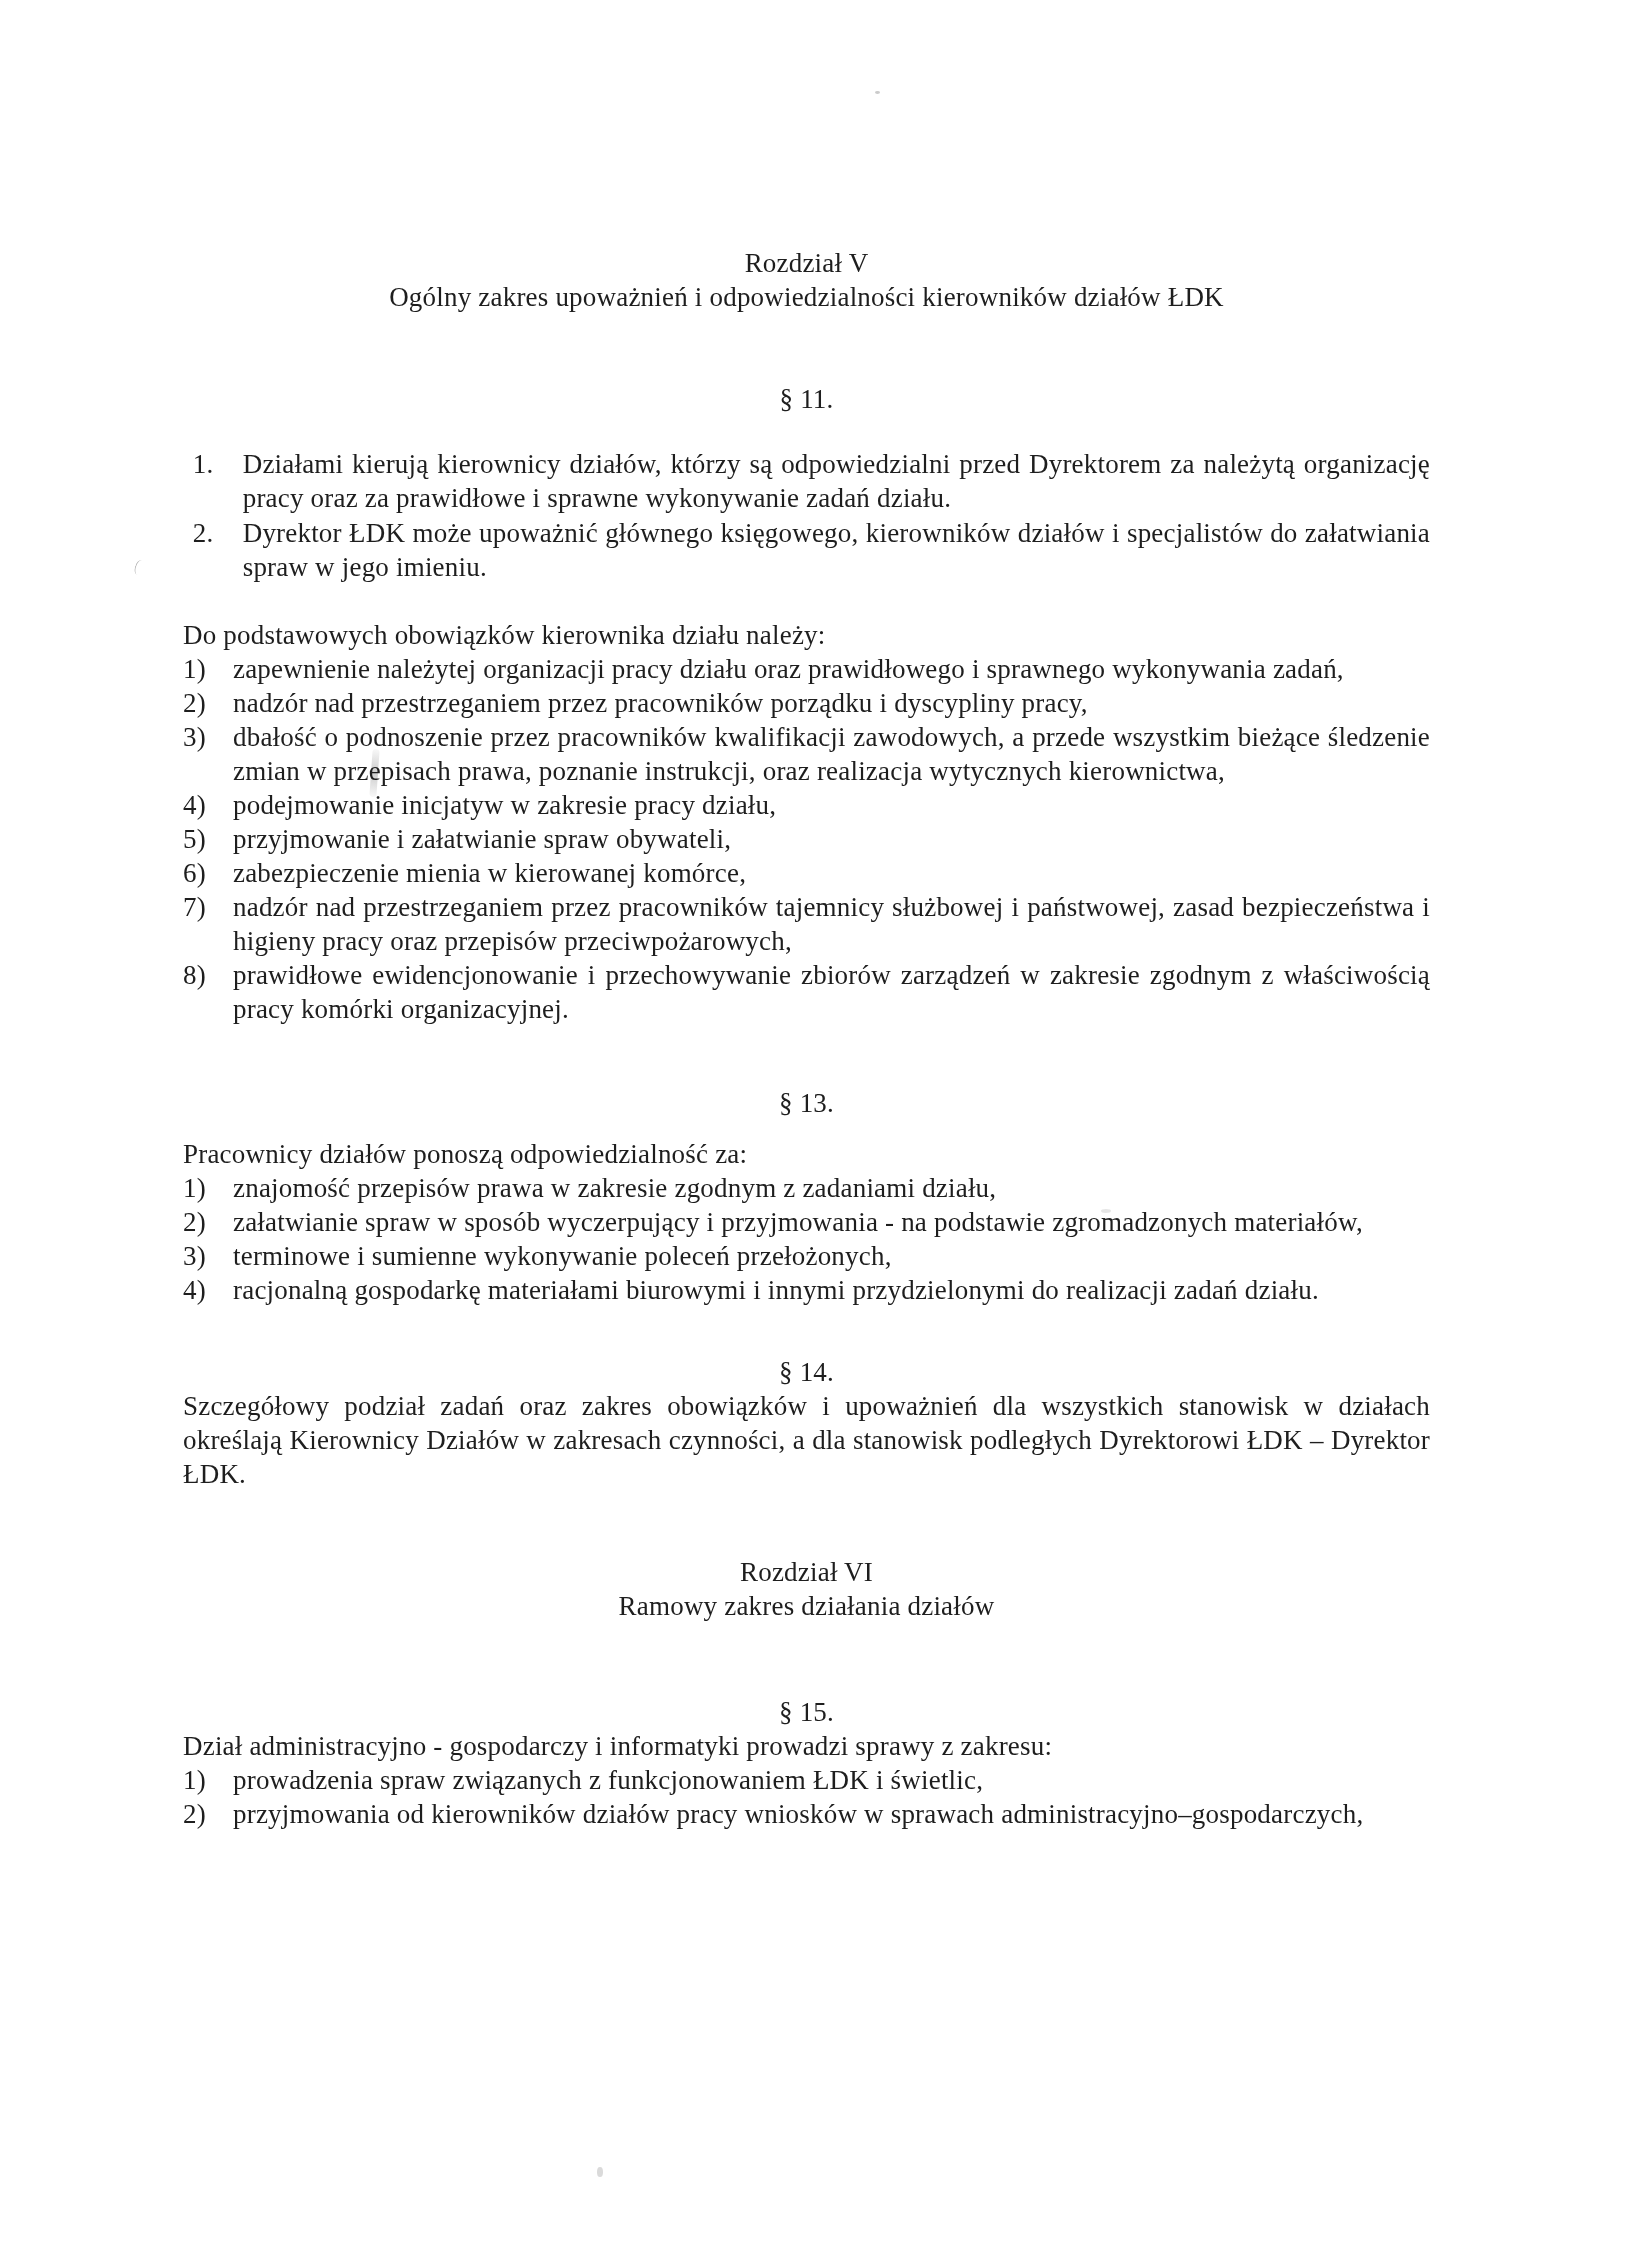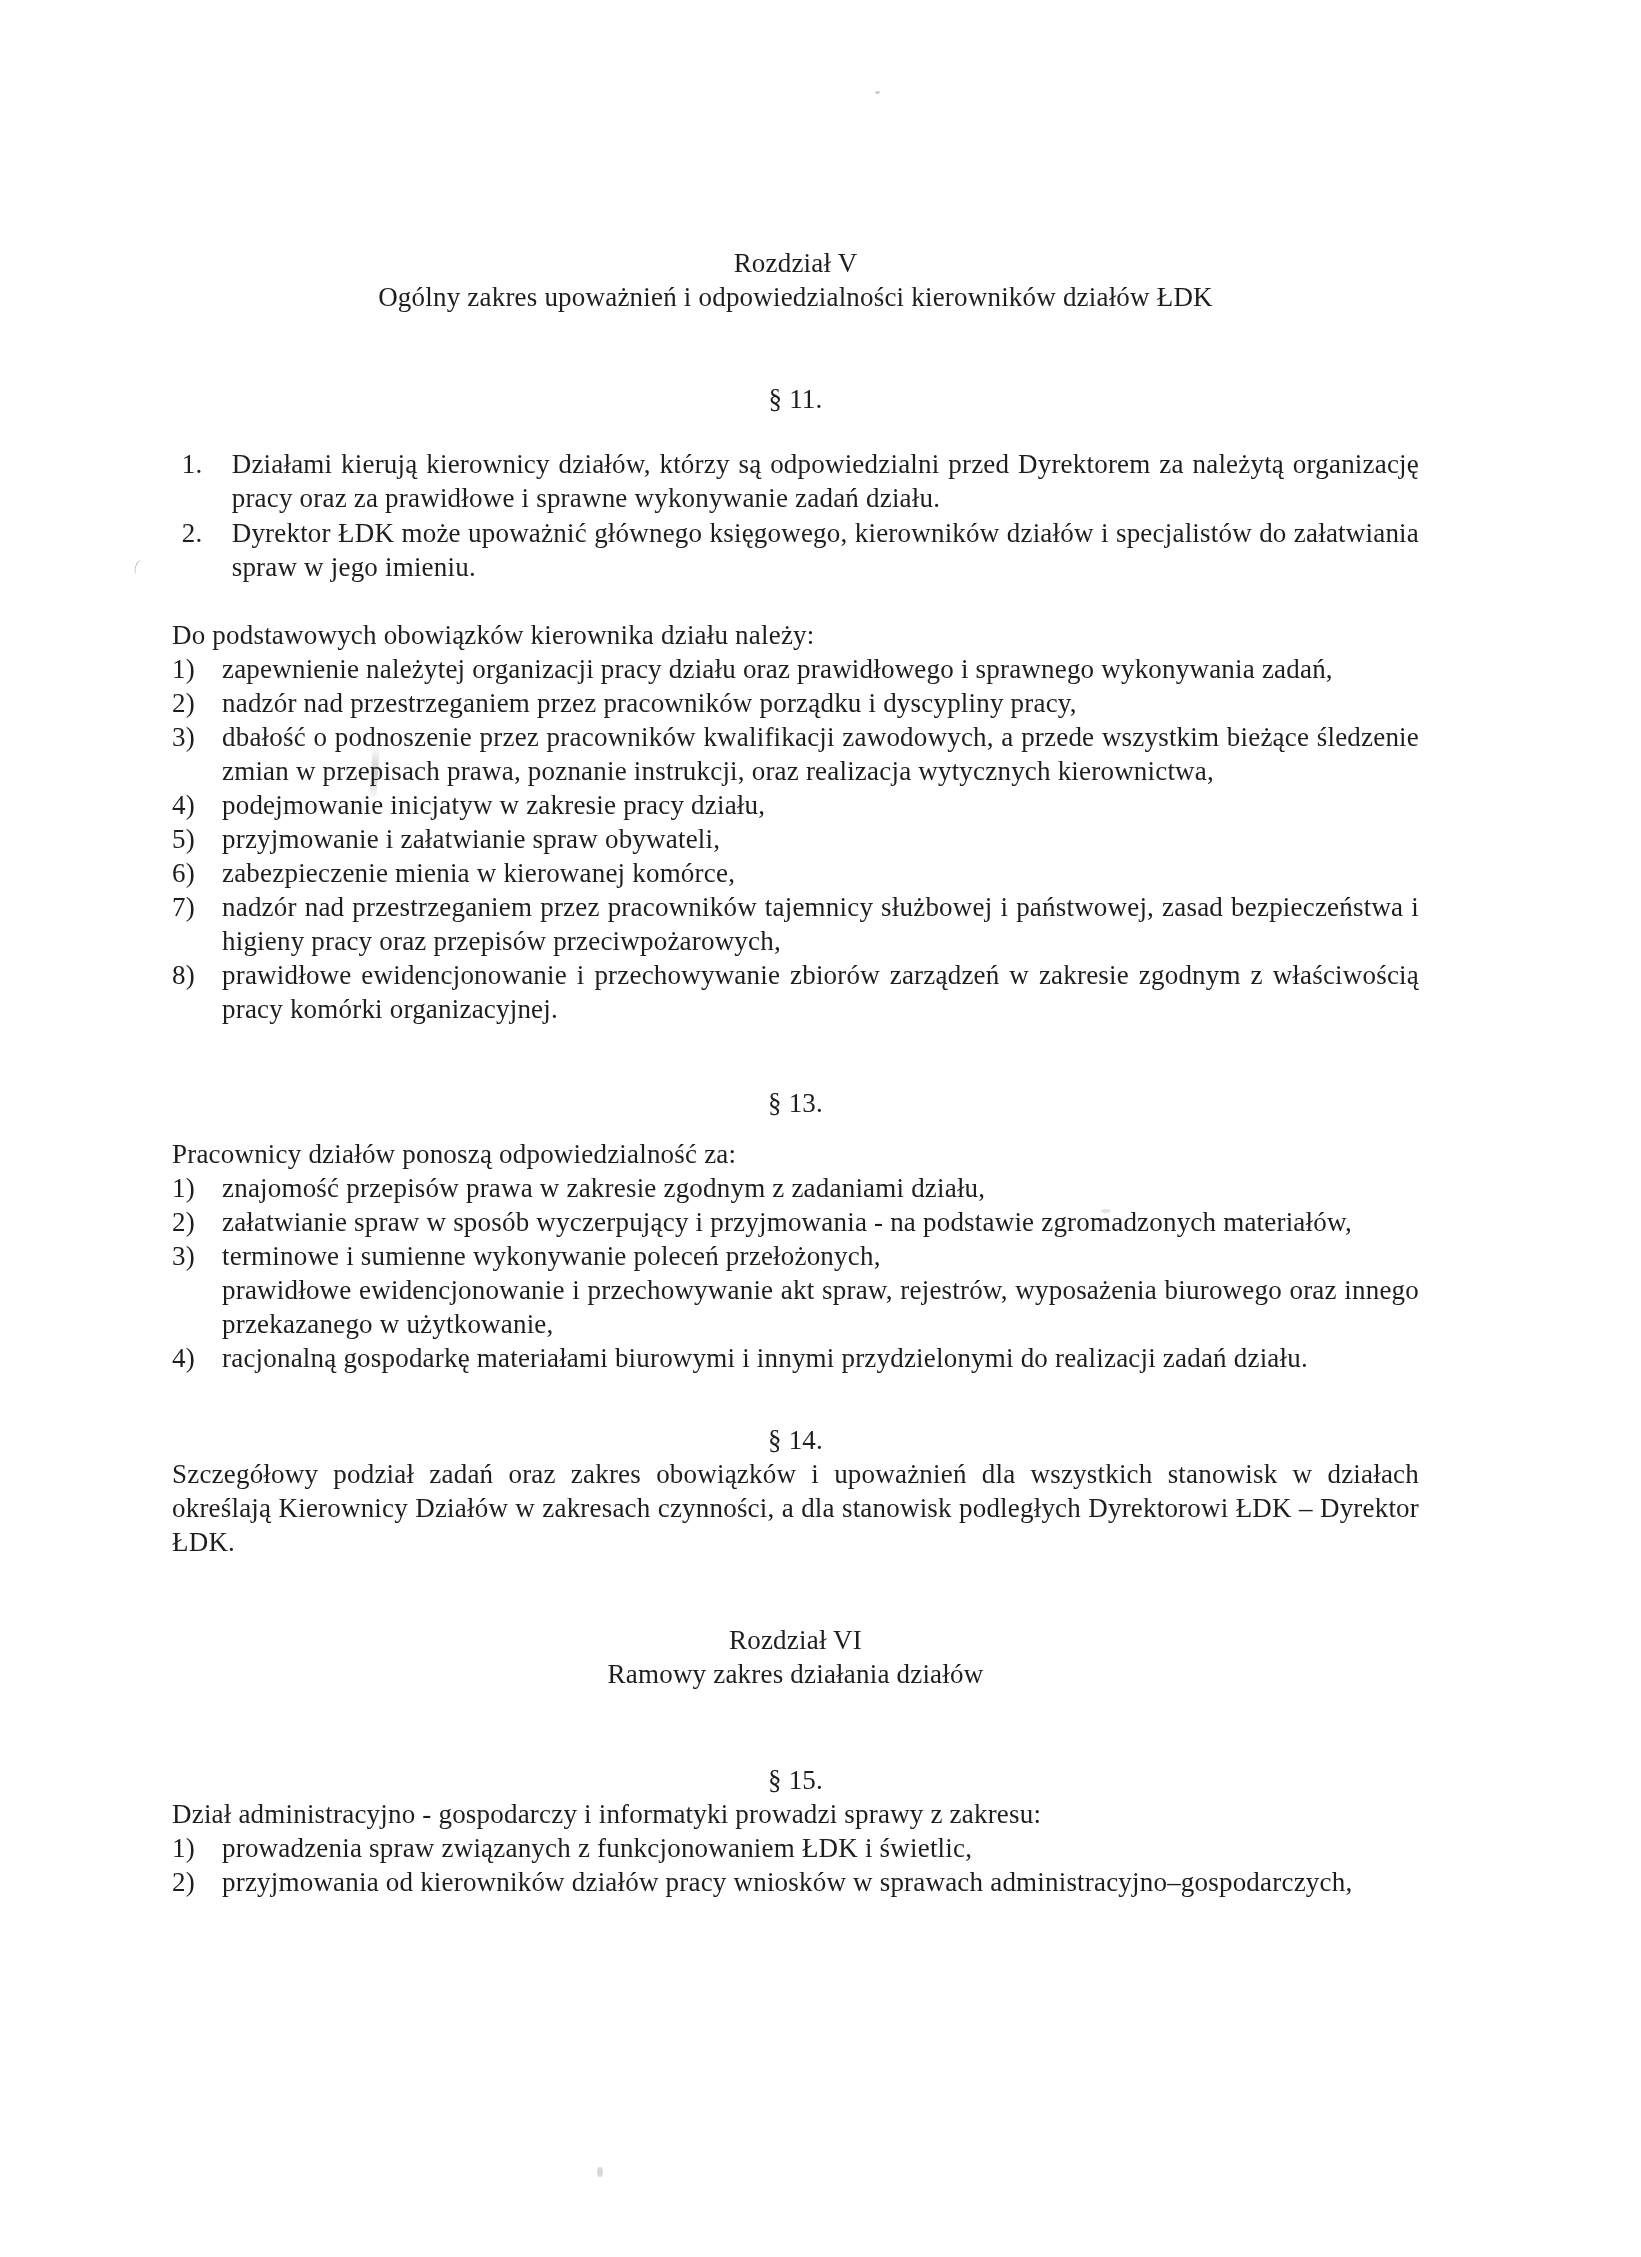--- a/index.html
+++ b/index.html
@@ -15,21 +15,21 @@
   }
   .page {
     position: relative;
     width: 1641px;
     height: 2257px;
     background: #ffffff;
     overflow: hidden;
   }
   .content {
     position: absolute;
-    left: 172px;
+    left: 183px;
     top: 246px;
     width: 1247px;
     font-size: 27px;
     line-height: 34px;
     letter-spacing: 0.2px;
   }
   .center { text-align: center; }
   .sec-heading { text-align: center; }
 
   .s11-heading { margin-top: 68px; }
@@ -160,21 +160,20 @@
         <div class="txt">znajomość przepisów prawa w zakresie zgodnym z zadaniami działu,</div>
       </div>
       <div class="li">
         <div class="num">2)</div>
         <div class="txt just">załatwianie spraw w sposób wyczerpujący i przyjmowania - na podstawie zgromadzonych materiałów,</div>
       </div>
       <div class="li">
         <div class="num">3)</div>
         <div class="txt">
           <div>terminowe i sumienne wykonywanie poleceń przełożonych,</div>
-          <div class="just">prawidłowe ewidencjonowanie i przechowywanie akt spraw, rejestrów, wyposażenia biurowego oraz innego przekazanego w użytkowanie,</div>
         </div>
       </div>
       <div class="li">
         <div class="num">4)</div>
         <div class="txt">racjonalną gospodarkę materiałami biurowymi i innymi przydzielonymi do realizacji zadań działu.</div>
       </div>
     </div>
 
     <div class="sec-heading s14-heading">§ 14.</div>
     <div class="just">Szczegółowy podział zadań oraz zakres obowiązków i upoważnień dla wszystkich stanowisk w działach określają Kierownicy Działów w zakresach czynności, a dla stanowisk podległych Dyrektorowi ŁDK – Dyrektor ŁDK.</div>

